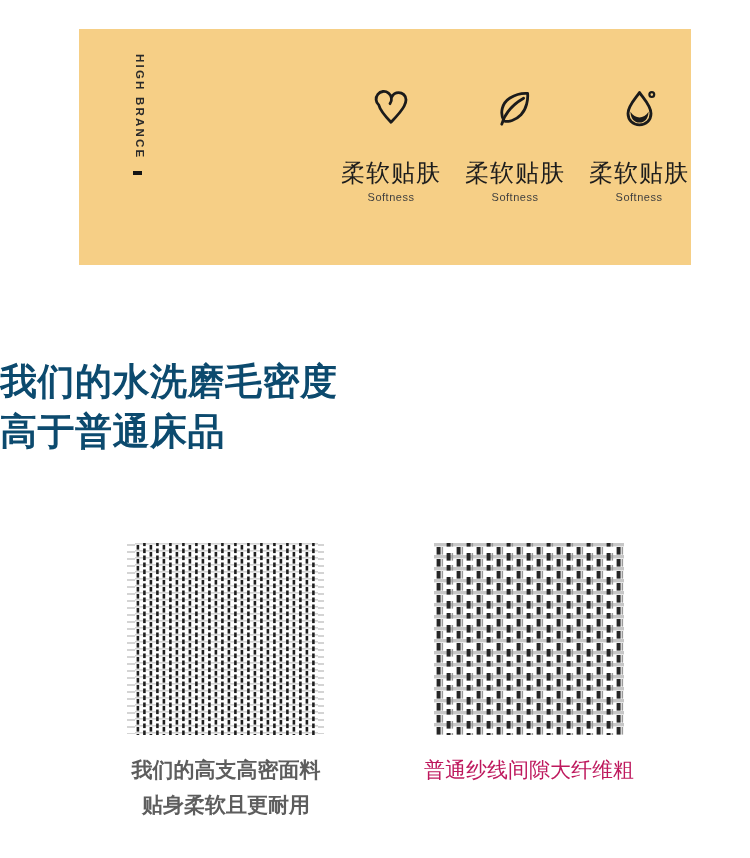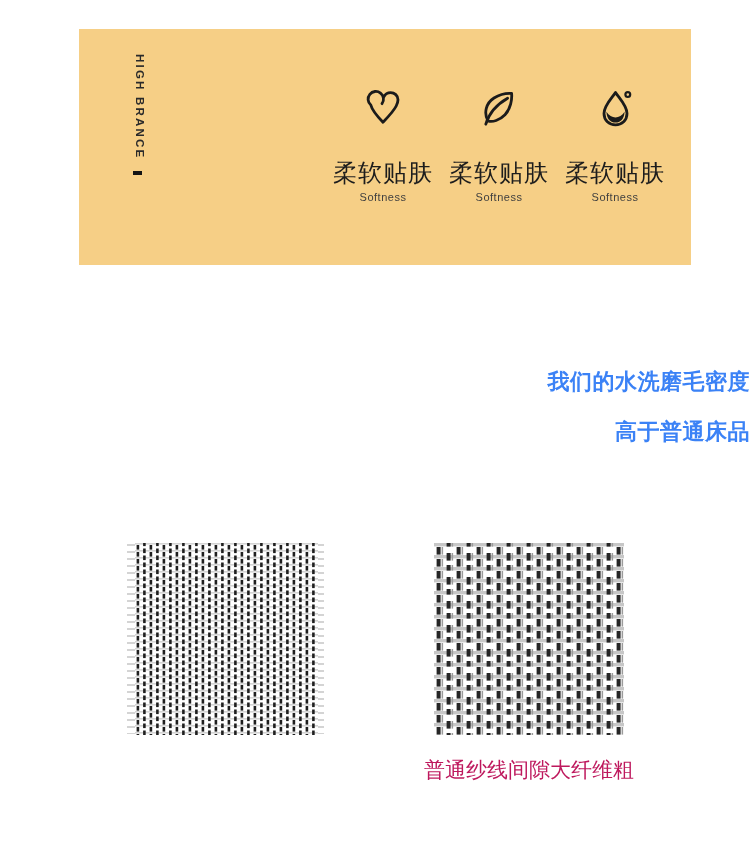--- a/index.html
+++ b/index.html
@@ -11,28 +11,28 @@
   
   .banner { position:absolute; left:79px; top:29px; width:612px; height:236px; background:#f6cf86; }
   .brand-vertical {
     position:absolute; left:67px; top:25px;
     transform:rotate(90deg); transform-origin:0 0;
     font-size:11.5px; letter-spacing:2.2px; color:#2a2a2a; white-space:nowrap; font-weight:bold;
   }
   .brand-dash { position:absolute; left:54px; top:142px; width:9px; height:4px; background:#141414; }
 
   .features { position:absolute; left:252px; top:56px; display:flex; gap:12px; }
-  .feature { width:104px; text-align:center; color:#1d1d1d; }
+  .feature { width:104px; text-align:center; color:#1d1d1d;margin-left:8px; }
   .feature-icon { height:54px; display:flex; justify-content:center; align-items:flex-start; }
   .feature-label { margin-top:18px; font-size:24px; font-weight:500; letter-spacing:1px; white-space:nowrap; }
   .feature-sub { margin-top:2px; font-size:11px; color:#3f3f3f; letter-spacing:0.5px; }
 
   
-  .title { position:absolute; top:357px; left:0; width:750px; text-align:right;
-           color:#3b82f6; font-weight:bold; font-size:22px; line-height:50px; letter-spacing:0.5px; }
+  .title { position:absolute; top:357px; left:0; width:750px; text-align:left;
+           color:#0c4a6e; font-weight:bold; font-size:37px; line-height:50px; letter-spacing:0.5px; }
 
   
   .col { position:absolute; top:543px; width:220px; }
   .col-ours { left:116px; }
   .col-ordinary { left:419px; }
   .swatch-wrap { position:relative; margin:0 auto; }
   .swatch-wrap.fine { width:183px; height:192px; }
   .swatch-wrap.coarse { width:190px; height:192px; }
   .swatch-wrap.fine::before, .swatch-wrap.fine::after {
     content:""; position:absolute; top:1px; bottom:1px;
@@ -120,20 +120,24 @@
                 <rect x="1.6" y="9" width="2.6" height="4.6"></rect>
                 <rect x="8.1" y="5.5" width="2.6" height="4.6"></rect>
                 <rect x="8.1" y="12.5" width="2.6" height="1.5"></rect>
                 <rect x="8.1" y="0" width="2.6" height="3.1"></rect>
               </g>
             </pattern>
           </defs>
           <rect width="183" height="192" fill="url(#fineWeave)"></rect>
         </svg>
       </div>
+      <div class="caption caption-ours">
+        <div>我们的高支高密面料</div>
+        <div>贴身柔软且更耐用</div>
+      </div>
     </div>
 
     <div class="col col-ordinary">
       <div class="swatch-wrap coarse">
         <svg width="190" height="192">
           <defs>
             <pattern id="coarseWeave" width="20" height="24" patternUnits="userSpaceOnUse">
               <rect width="20" height="24" fill="#ffffff"></rect>
               <rect y="0" width="20" height="3.4" fill="#c7c7c7"></rect>
               <rect y="12" width="20" height="3.4" fill="#c7c7c7"></rect>

